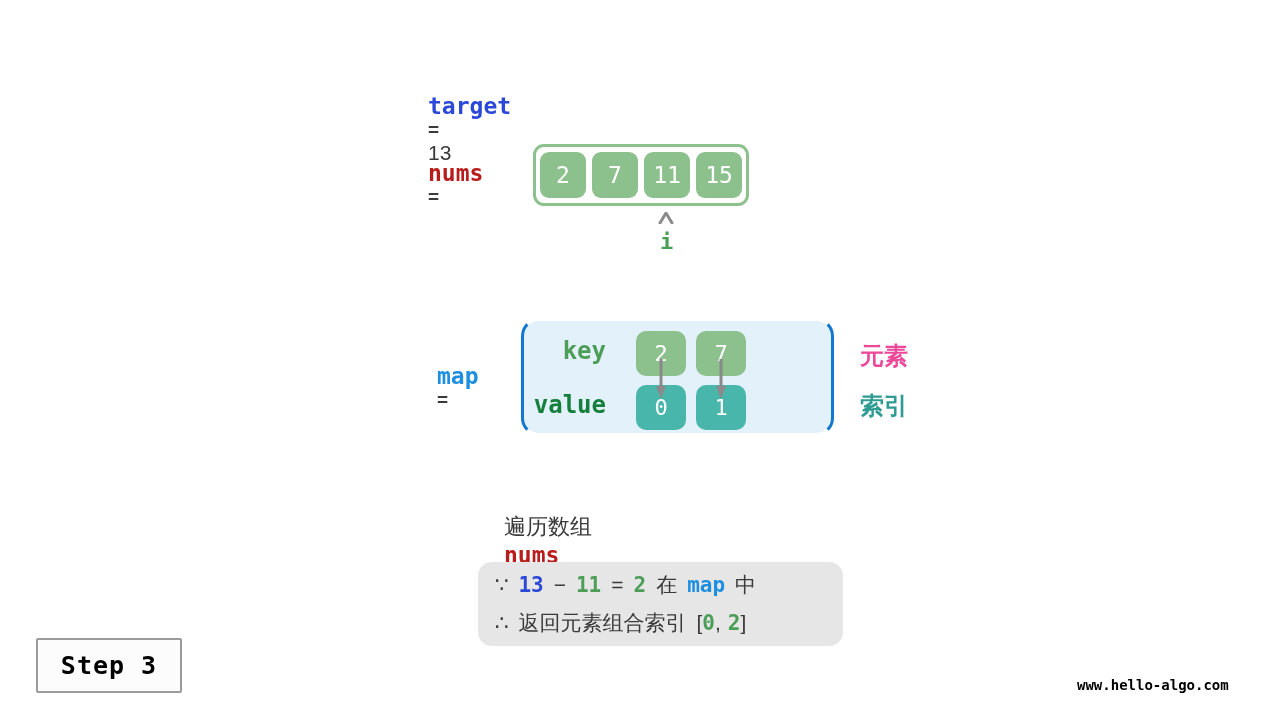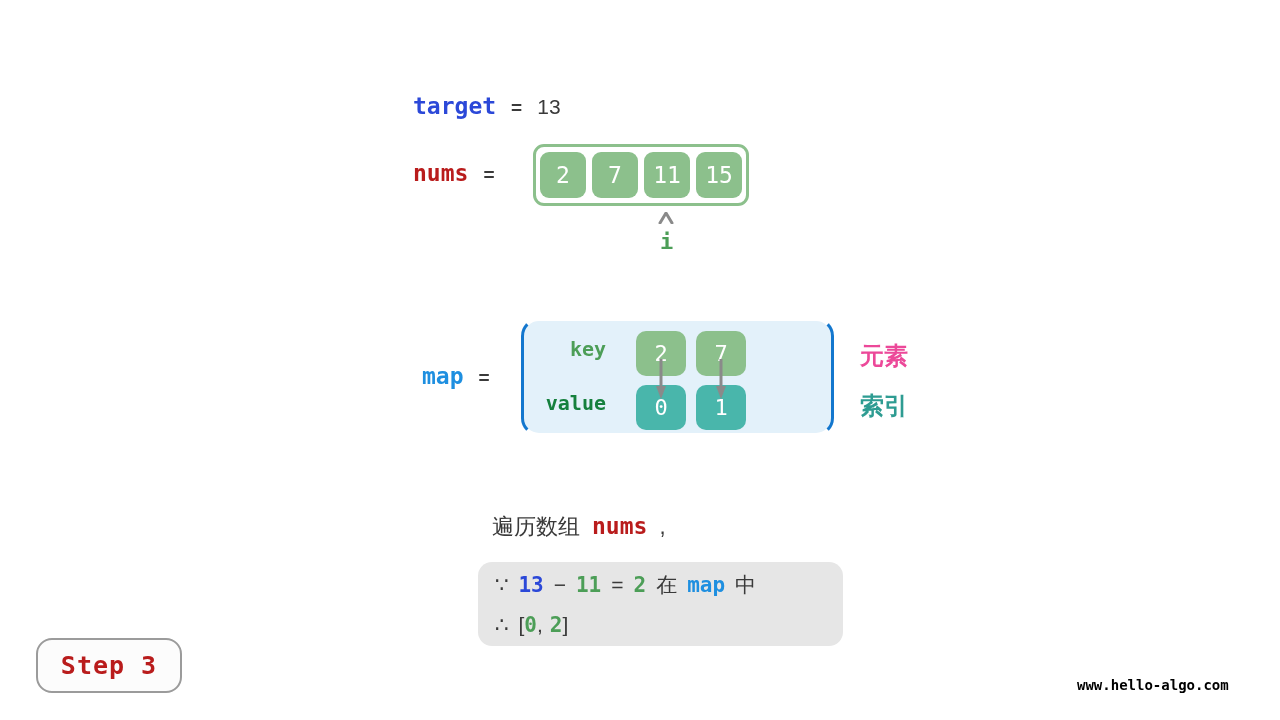--- a/index.html
+++ b/index.html
@@ -8,21 +8,21 @@
     position: relative;
     width: 1280px;
     height: 720px;
     background: #ffffff;
     overflow: hidden;
     font-family: "Liberation Sans", "DejaVu Sans", sans-serif;
     color: #3a3a3a;
   }
   .mono { font-family: "DejaVu Sans Mono", "Liberation Mono", monospace; }
   .abs { position: absolute; }
-  .row { display: flex; align-items: baseline; }
+  .row { display: flex; align-items: baseline; flex-direction: column; }
 
   
   .target-line { left: 413px; top: 93px; }
   .kw-target { font-size: 23px; font-weight: bold; color: #2b48d8; }
   .eq { font-size: 19px; font-weight: bold; color: #3a3a3a; margin: 0 15px; }
   .plain-num { font-size: 21px; color: #3a3a3a; }
 
   
   .nums-label { left: 413px; top: 160px; }
   .kw-green { font-size: 23px; font-weight: bold; color: #b91c1c; }
@@ -57,21 +57,21 @@
     border-left: 3px solid #1377ce;
     border-right: 3px solid #1377ce;
     border-top: 3px solid transparent;
     border-bottom: 3px solid transparent;
     border-radius: 18px;
   }
   .map-inner { position: relative; width: 100%; height: 100%; }
   .map-row-label {
     position: absolute; left: 0; width: 82px;
     text-align: right;
-    font-size: 20px; font-weight: bold;
+    font-size: 24px; font-weight: bold;
   }
   .key-label { top: 16px; color: #4c9e57; }
   .value-label { top: 70px; color: #15803d; }
   .map-cell {
     position: absolute;
     width: 50px; height: 45px;
     border-radius: 10px;
     color: #ffffff; font-size: 22px;
     display: flex; align-items: center; justify-content: center;
   }
@@ -106,23 +106,23 @@
   .tok-cyan  { font-size: 21px; font-weight: bold; color: #1e8fe0; }
   .bracket-group { display: flex; align-items: baseline; }
   .bracket-group .tok-comma { margin-right: 7px; color: #3a3a3a; }
 
   
   .step-badge {
     left: 36px; top: 638px;
     width: 146px; height: 55px;
     background: #fcfcfc;
     border: 2px solid #9b9b9b;
-    border-radius: 16px;
-    display: flex; align-items: center; justify-content: center;
-    font-size: 25px; font-weight: bold; color: #b91c1c;
+    border-radius: 2px;
+    display: flex; align-items: center; justify-content: center;
+    font-size: 25px; font-weight: bold; color: #000000;
     letter-spacing: 1px;
   }
 
   
   .watermark { left: 1077px; top: 677px; font-size: 14px; color: #000000; font-weight: bold; }
 </style>
 </head>
 <body>
 
 <div class="canvas">
@@ -198,20 +198,21 @@
       <span class="tok">−</span>
       <span class="mono tok-green">11</span>
       <span class="tok">=</span>
       <span class="mono tok-green">2</span>
       <span class="tok">在</span>
       <span class="mono tok-cyan">map</span>
       <span class="tok">中</span>
     </div>
     <div class="c-line">
       <span class="tok">∴</span>
+      <span class="tok">返回元素组合索引</span>
       <span class="bracket-group">
         <span class="tok">[</span>
         <span class="mono tok-green">0</span>
         <span class="tok tok-comma">,</span>
         <span class="mono tok-green">2</span>
         <span class="tok">]</span>
       </span>
     </div>
   </div>
 

